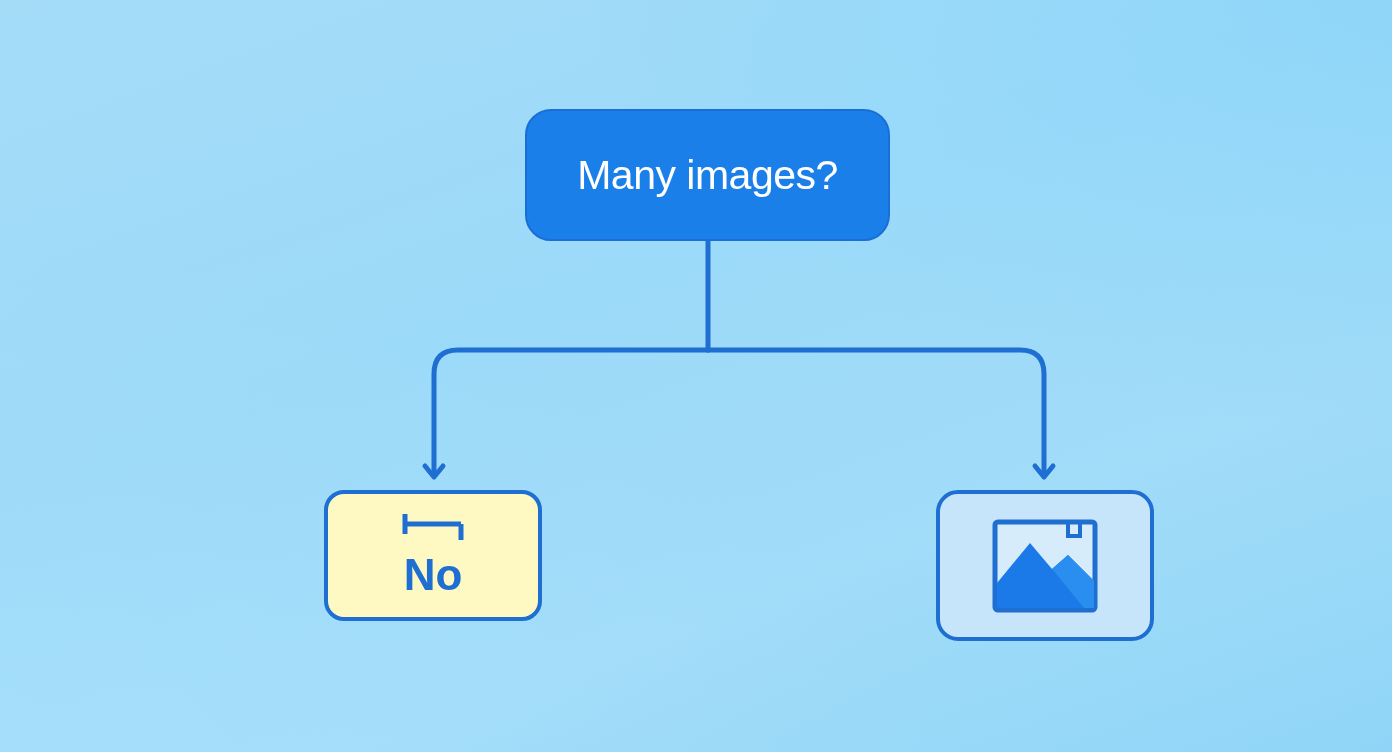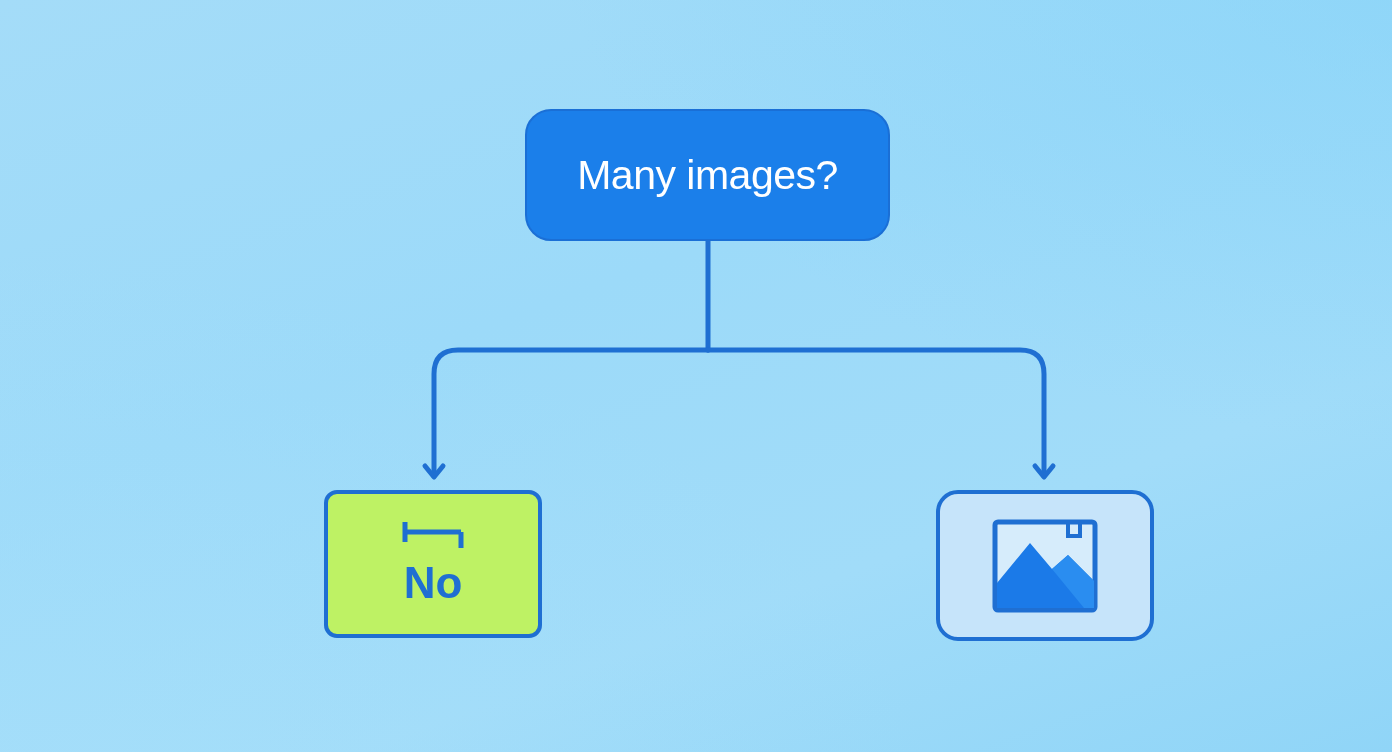--- a/index.html
+++ b/index.html
@@ -6,21 +6,21 @@
   body{width:1392px;height:752px;overflow:hidden;position:relative;
     background:linear-gradient(160deg,#a4dcf8 0%,#9cdaf9 40%,#a1dcf9 70%,#90d5f7 100%);
     font-family:"Liberation Sans",sans-serif;}
   .bg-sheen{position:absolute;inset:0;pointer-events:none;
     background:radial-gradient(ellipse at 110% -10%, rgba(130,210,248,0.6) 0%, rgba(130,210,248,0) 45%),
                radial-gradient(ellipse at -10% 110%, rgba(170,225,250,0.5) 0%, rgba(170,225,250,0) 50%);}
   svg.wires{position:absolute;left:0;top:0;}
   .node{position:absolute;box-sizing:border-box;display:flex;align-items:center;justify-content:center;text-align:center;}
   .decision{left:525px;top:109px;width:365px;height:132px;background:#1b7fea;border:2px solid #1a6fd6;border-radius:26px;}
   .decision span{color:#fff;font-size:41px;font-weight:500;letter-spacing:-0.5px;}
-  .no-node{left:324px;top:490px;width:218px;height:148px;background:#bef264;border:4px solid #1f6fd2;border-radius:13px;flex-direction:column;}
+  .no-node{left:324px;top:490px;width:218px;height:131px;background:#fef9c3;border:4px solid #1f6fd2;border-radius:20px;flex-direction:column;}
   .no-node .label{color:#1f6fd2;font-size:44px;font-weight:bold;margin-top:6px;}
   .yes-node{left:936px;top:490px;width:218px;height:151px;background:#c6e4fa;border:4px solid #1f6fd2;border-radius:22px;}
 </style>
 </head>
 <body>
 
 <div class="bg-sheen"></div>
 
 <svg class="wires" width="1392" height="752">
   <g fill="none" stroke="#1f6fd2" stroke-width="5" stroke-linecap="round" stroke-linejoin="round">

